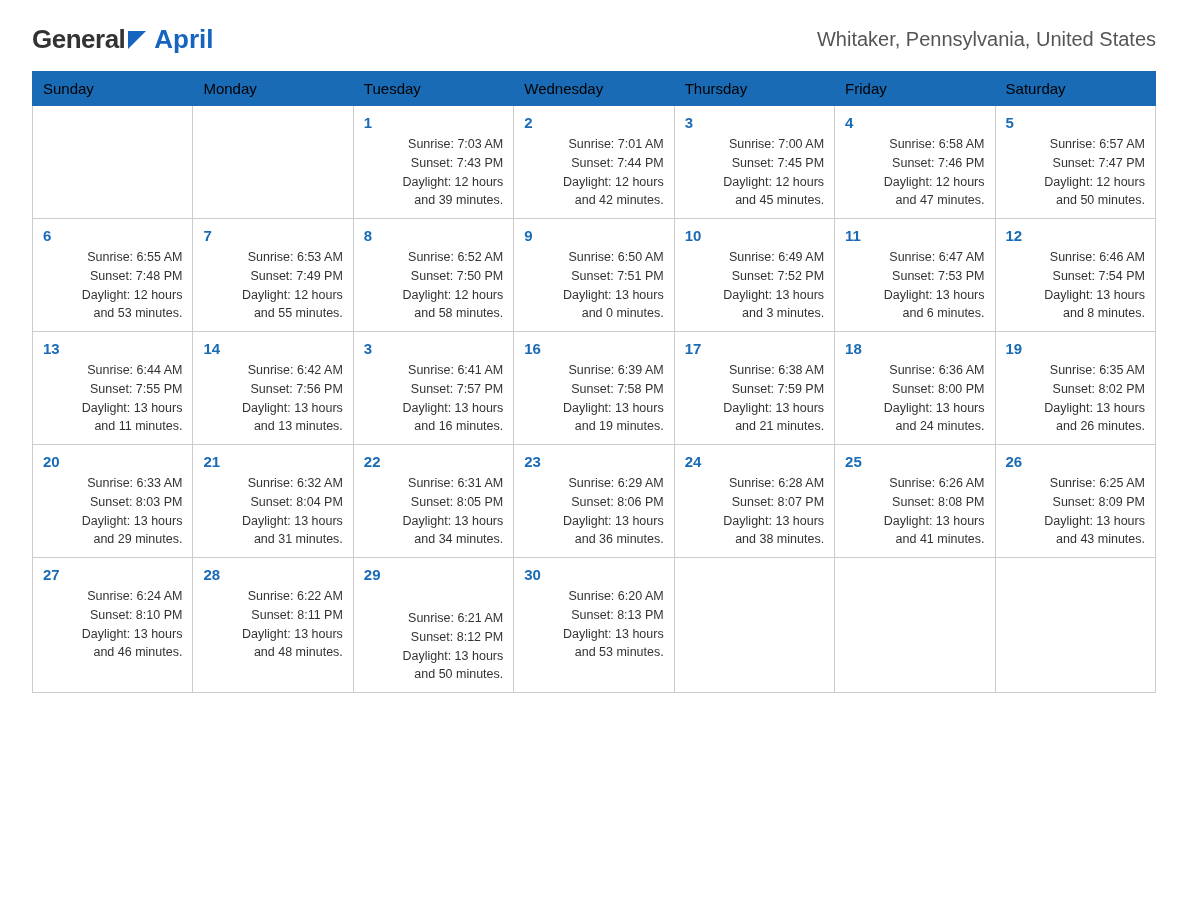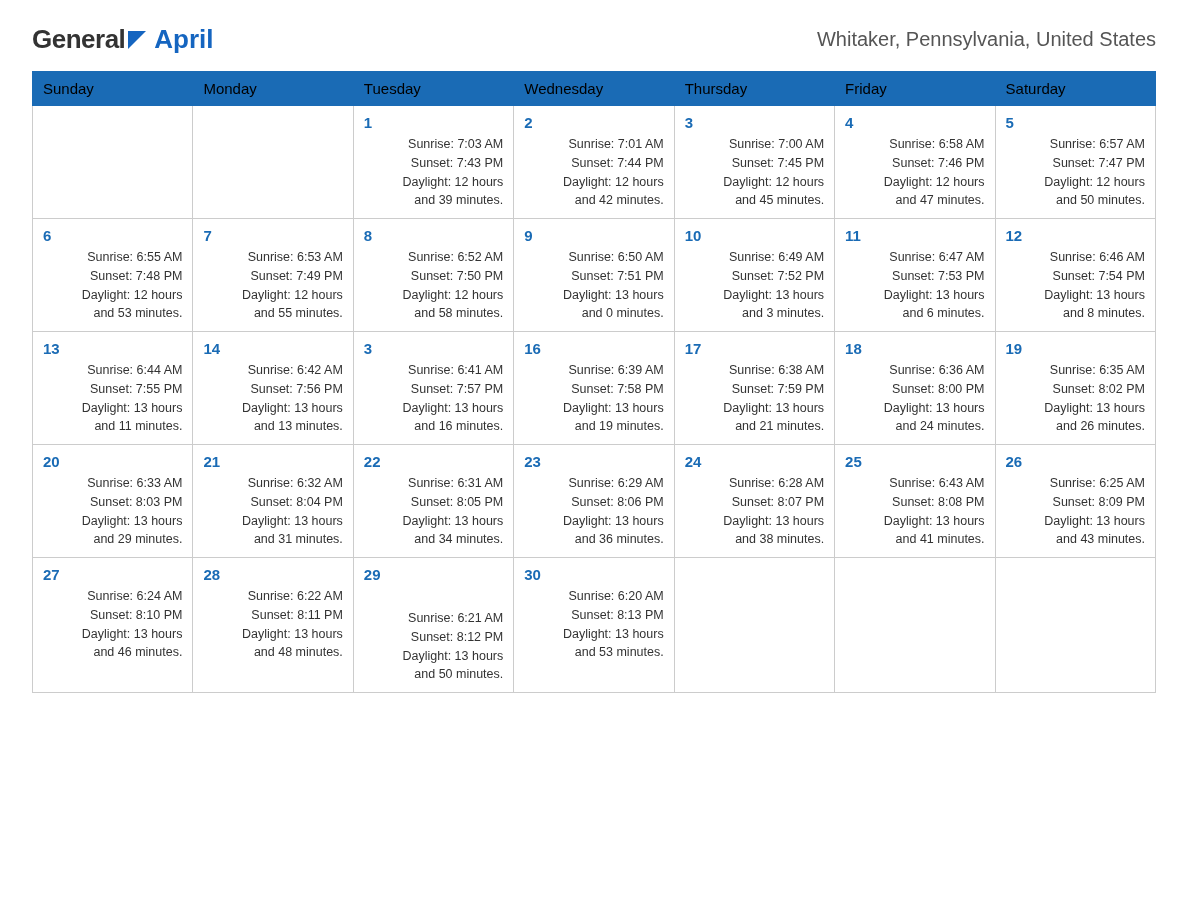--- a/index.html
+++ b/index.html
@@ -289,21 +289,21 @@
         </td>
         <td>
           <span class="day-number">24</span>
           <div class="day-info" style="white-space: pre-line;">Sunrise: 6:28 AM
 Sunset: 8:07 PM
 Daylight: 13 hours
 and 38 minutes.</div>
         </td>
         <td>
           <span class="day-number">25</span>
-          <div class="day-info" style="white-space: pre-line;">Sunrise: 6:43 AM
+          <div class="day-info" style="white-space: pre-line;">Sunrise: 6:26 AM
 Sunset: 8:08 PM
 Daylight: 13 hours
 and 41 minutes.</div>
         </td>
         <td>
           <span class="day-number">26</span>
           <div class="day-info" style="white-space: pre-line;">Sunrise: 6:25 AM
 Sunset: 8:09 PM
 Daylight: 13 hours
 and 43 minutes.</div>

